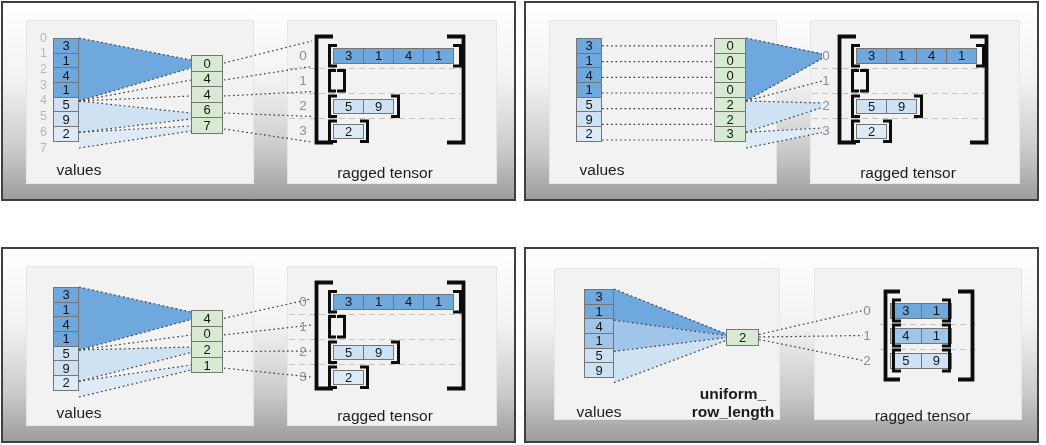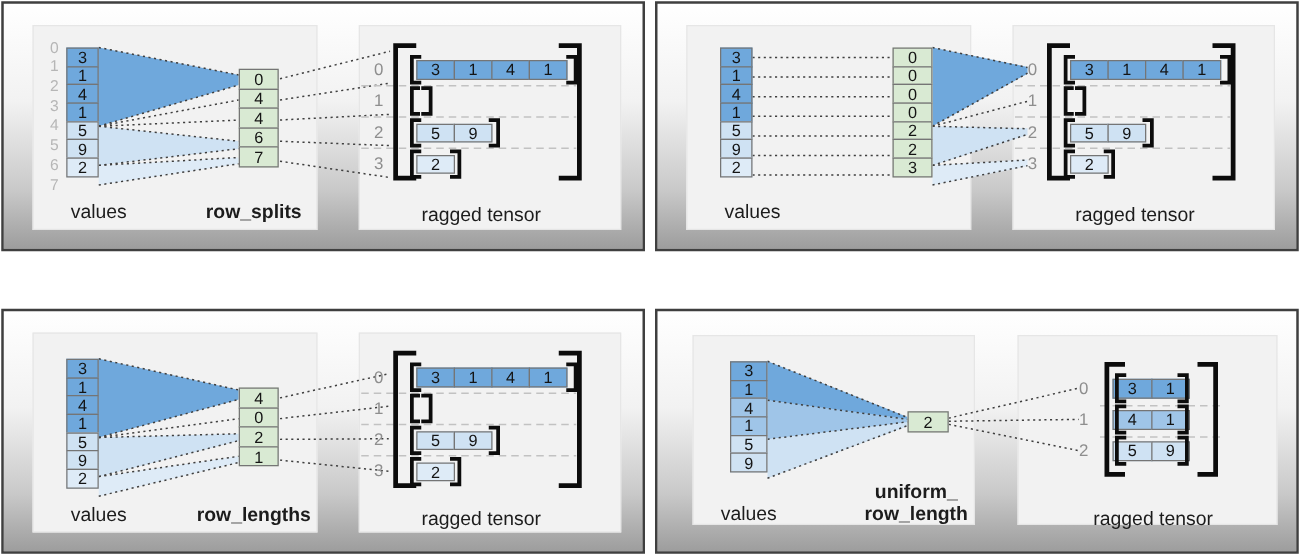--- a/index.html
+++ b/index.html
@@ -138,21 +138,20 @@
       <path class="bi" d="M333,67.5 H326.5 V88 H333"></path>   
         <path class="bi" d="M334,67.5 H341.5 V88 H334"></path>
       <path class="bi" d="M334,93 H326.5 V113.5 H334"></path>  
         <path class="bi" d="M388,93 H395.5 V113.5 H388"></path>
       <path class="bi" d="M334,118 H326.5 V138.5 H334"></path> 
         <path class="bi" d="M357,118 H364.5 V138.5 H357"></path>
     </g>
   </svg>
 
   <div class="lbl" style="left:28px;top:158px;width:96px;">values</div>
-  <div class="lbl b" style="left:138px;top:158px;width:124px;">row_splits</div>
   <div class="lbl" style="left:312px;top:161px;width:140px;">ragged tensor</div>
 </div>
 
 <div class="box" style="left:524px;top:1px;height:200px;">
   <div class="inner" style="left:23px;top:17px;width:228px;height:164px;"></div>
   <div class="inner" style="left:284px;top:17px;width:210px;height:164px;"></div>
 
   <svg class="layer" width="511" height="196" viewBox="0 0 511 196">
     <g>
       <path class="fn-dark" d="M220,35 L296,50.5 L296,56 L220,98 Z"></path>
@@ -319,21 +318,20 @@
       <path class="bi" d="M333,67.5 H326.5 V88 H333"></path>   
         <path class="bi" d="M334,67.5 H341.5 V88 H334"></path>
       <path class="bi" d="M334,93 H326.5 V113.5 H334"></path>  
         <path class="bi" d="M388,93 H395.5 V113.5 H388"></path>
       <path class="bi" d="M334,118 H326.5 V138.5 H334"></path> 
         <path class="bi" d="M357,118 H364.5 V138.5 H357"></path>
     </g>
   </svg>
 
   <div class="lbl" style="left:28px;top:155px;width:96px;">values</div>
-  <div class="lbl b" style="left:138px;top:155px;width:124px;">row_lengths</div>
   <div class="lbl" style="left:312px;top:158px;width:140px;">ragged tensor</div>
 </div>
 
 <div class="box" style="left:524px;top:247px;height:196px;">
   <div class="inner" style="left:28px;top:19px;width:226px;height:152px;"></div>
   <div class="inner" style="left:288px;top:19px;width:208px;height:152px;"></div>
 
   <svg class="layer" width="511" height="192" viewBox="0 0 511 192">
     <g>
       <path class="fn-dark" d="M88,40 L200,84.5 L200,87.5 L88,71.2 Z"></path>

